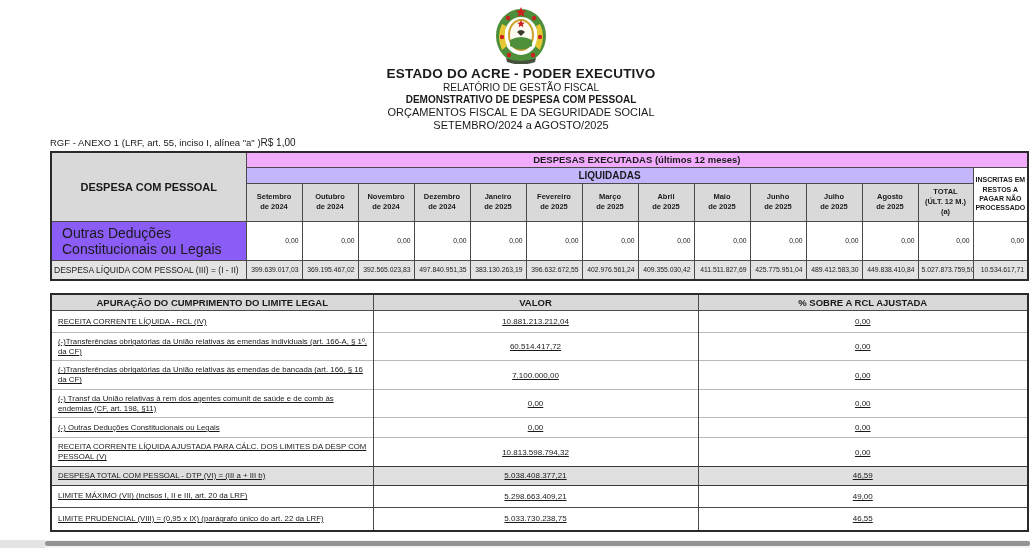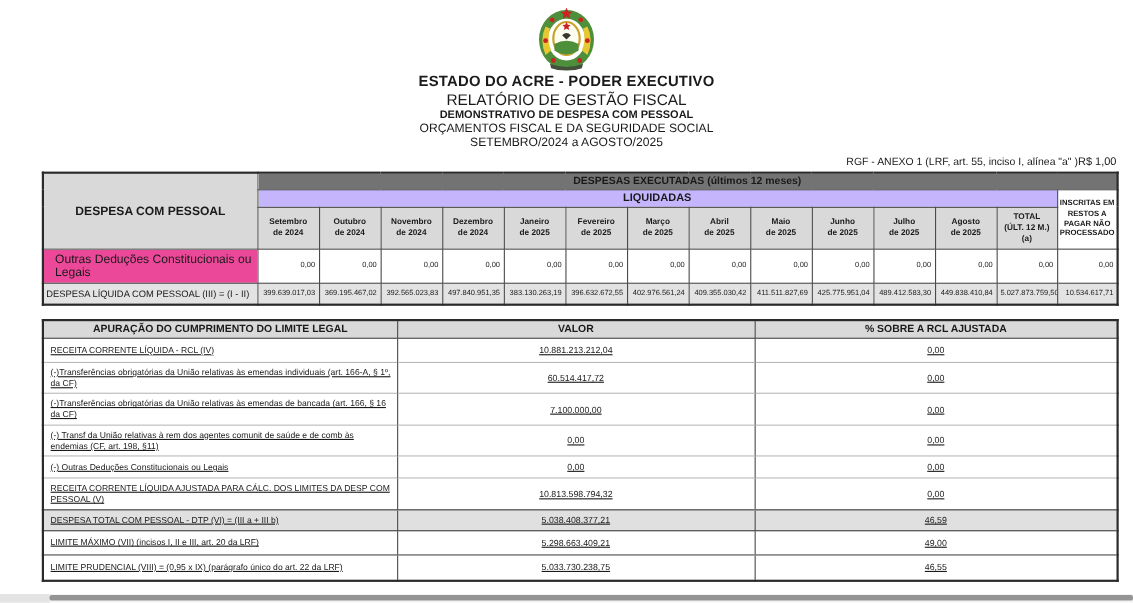--- a/index.html
+++ b/index.html
@@ -1,43 +1,43 @@
 <!DOCTYPE html>
 <html><head>
 <meta charset="utf-8">
 <style>
   * { margin:0; padding:0; box-sizing:border-box; }
   html,body { width:1030px; height:548px; background:#fff; overflow:hidden;
               font-family:"Liberation Sans", sans-serif; color:#1a1a1a; }
-  .page { position:relative; width:1030px; height:548px; }
+  .page { position:relative; width:1030px; height:548px;padding-left:12px; }
 
   
   .rpt-header { text-align:center; padding-top:6px; }
   .crest { display:block; margin:0 auto 2px auto; }
   .h-line1 { font-size:13.5px; font-weight:bold; letter-spacing:.2px; }
-  .h-line2 { font-size:14px; margin-top:1px; }
+  .h-line2 { font-size:10px; margin-top:1px; }
   .h-line3 { font-size:10px; font-weight:bold; margin-top:1px; }
   .h-line4 { font-size:11px; margin-top:1px; }
   .h-line5 { font-size:11px; margin-top:1px; }
 
-  .meta-row { width:977px; margin:6px 0 3px 38px; display:flex; justify-content:flex-end; align-items:flex-end; }
+  .meta-row { width:977px; margin:6px 0 3px 38px; display:flex; justify-content:flex-start; align-items:flex-end; }
   .annex { font-size:9.5px; }
   .currency { font-size:10px; }
 
   
   table { border-collapse:collapse; table-layout:fixed; width:977px; margin-left:38px; }
   .t-exp { border:2px solid #2a2a2a; }
   .t-exp th, .t-exp td { border:1px solid #4a4a4a; overflow:hidden; }
   .corner { background:#d9d9d9; font-size:11px; font-weight:bold; text-align:center; }
-  .banner { font-size:9.5px; font-weight:bold; text-align:center; height:15px; background:#737373; }
+  .banner { font-size:9.5px; font-weight:bold; text-align:center; height:15px; background:#f0abfc; }
   .liq    { font-size:10px; font-weight:bold; text-align:center; height:16px; background:#c4b5fd; }
   .m-head { background:#d9d9d9; font-size:7.5px; font-weight:bold; text-align:center; height:38px; vertical-align:middle; }
   .insc   { background:#fff; font-size:7px; font-weight:bold; text-align:center; vertical-align:middle; }
   .pre { white-space:pre-line; line-height:1.35; }
-  .lbl-cell  { font-size:11px; padding:3px 2px 3px 10px; background:#ec4899; }
+  .lbl-cell  { font-size:14px; padding:3px 2px 3px 10px; background:#8b5cf6; }
   .lbl-total { font-size:8.5px; padding:4px 2px; background:#e3e3e3; }
   .num-cell  { font-size:6.8px; text-align:right; padding:3px 3px; }
   .row-total td { background:#e3e3e3; }
   .row-total .num-cell { background:#e3e3e3; }
 
   .t-limit { margin-top:12px; border:2px solid #2a2a2a; }
   .t-limit th { background:#d9d9d9; border:1px solid #4a4a4a; font-size:9.5px; font-weight:bold; text-align:center; height:17px; }
   .t-limit td { border-left:1px solid #4a4a4a; border-right:1px solid #4a4a4a; border-top:1px solid #b9b9b9; vertical-align:middle;text-decoration:underline; }
   .t-limit .l { font-size:7.8px; padding:4px 4px 4px 6px; line-height:1.25; }
   .t-limit .v { font-size:8px; text-align:center; }

